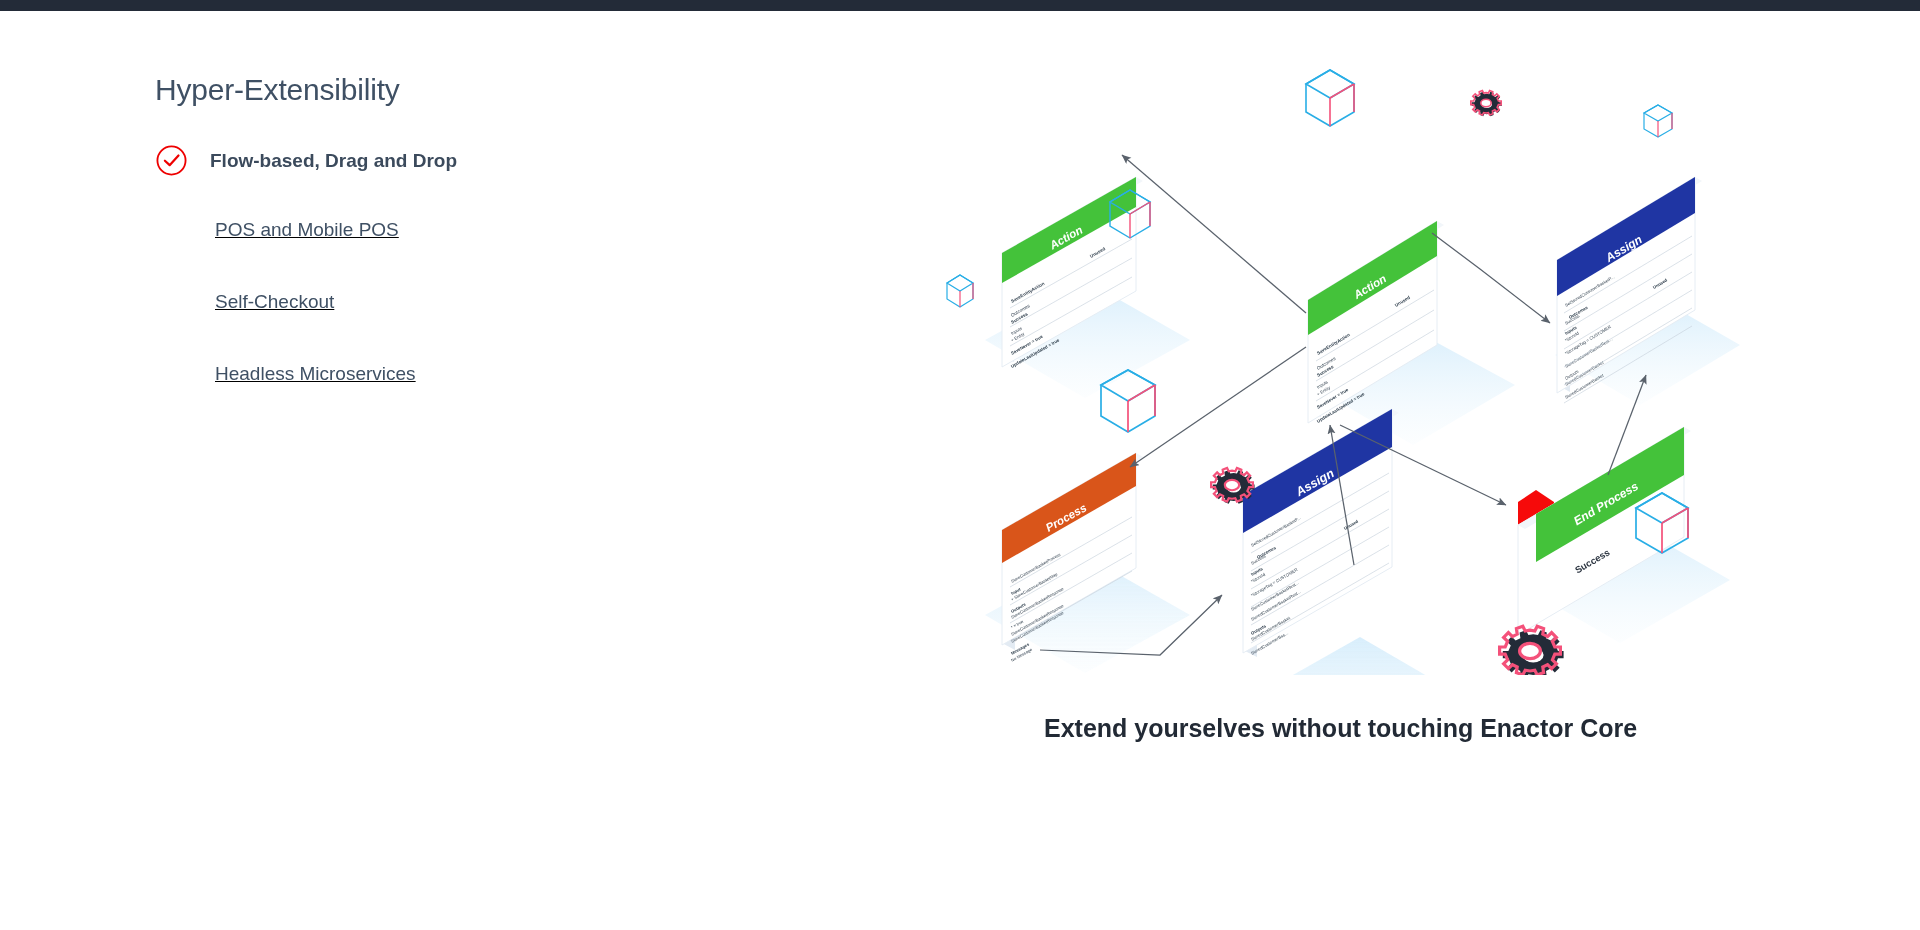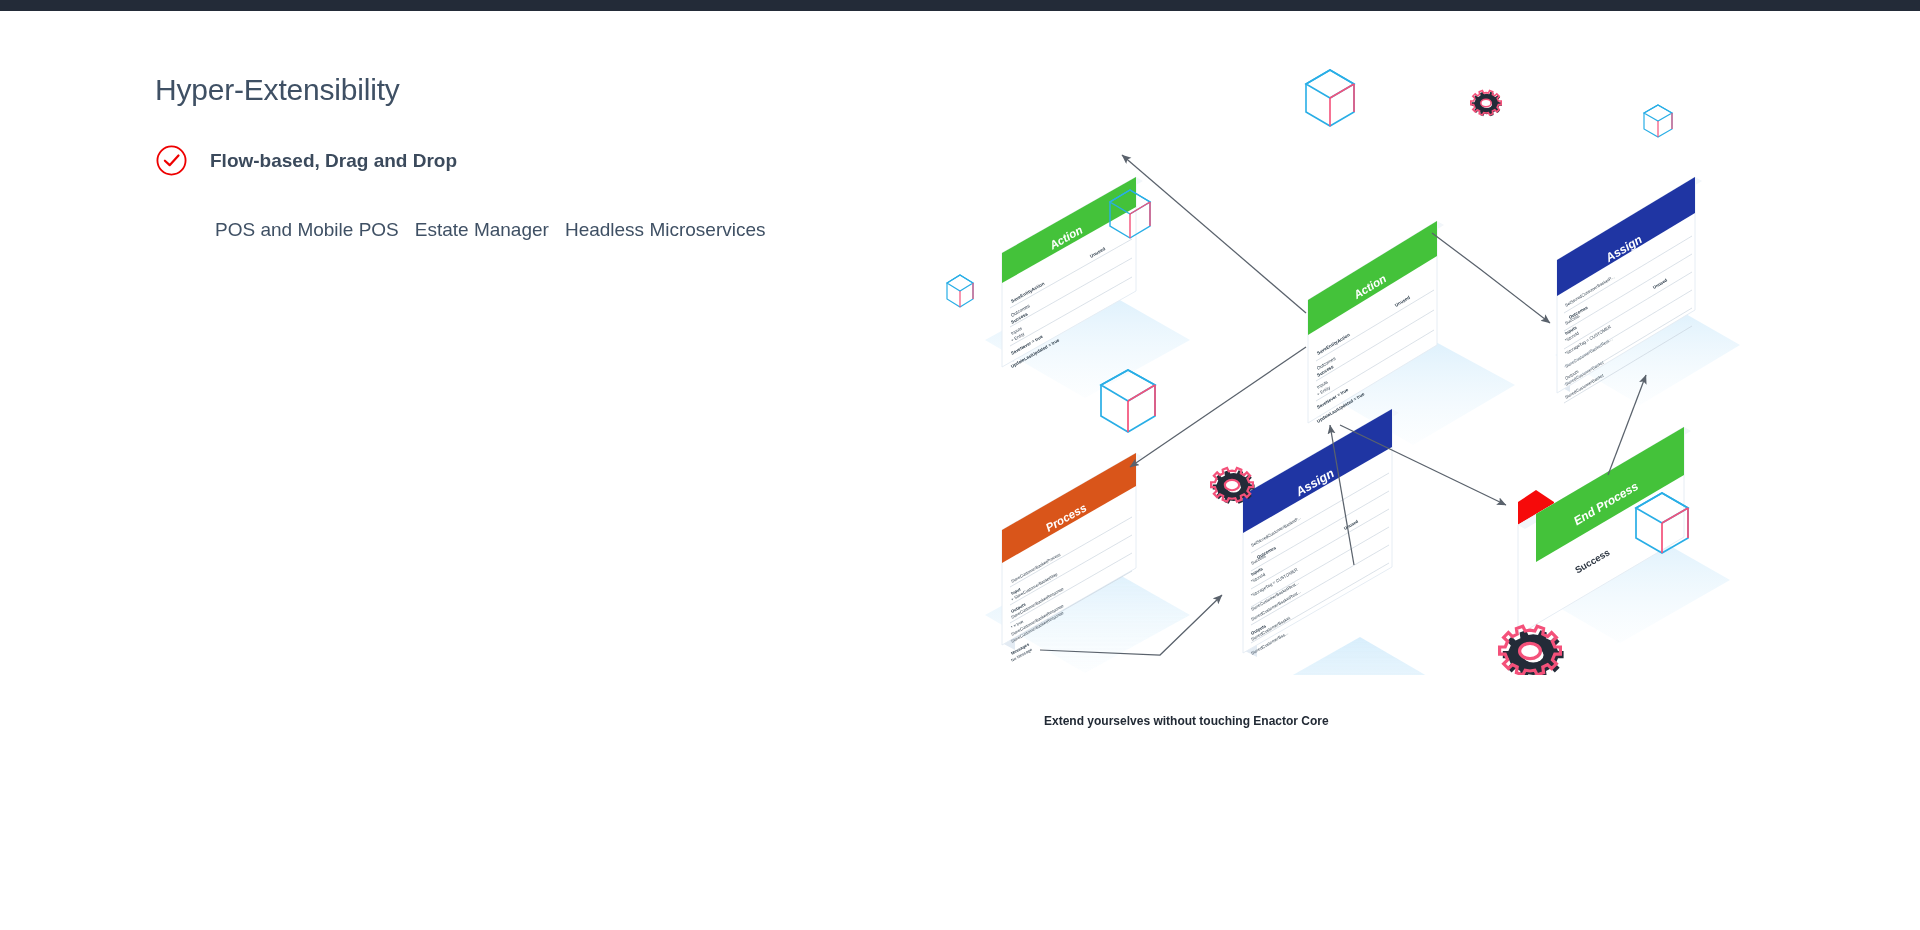--- a/index.html
+++ b/index.html
@@ -71,23 +71,24 @@
     font-weight: 700;
     color: #3b4a5c;
     line-height: 1.25;
     white-space: nowrap;
   }
 
   
   #product-list {
     margin-top: 42px;
     display: flex;
-    flex-direction: row;
-    gap: 16px;
+    flex-direction: column;
+    gap: 49px;
     padding-left: 60px;
+    text-decoration: underline;
   }
 
   .product-item {
     font-size: 19px;
     font-weight: 400;
     color: #3f5064;
     line-height: 1.2;
     white-space: nowrap;
   }
 
@@ -100,21 +101,21 @@
     height: 620px;
   }
 
   #iso-svg { display: block; width: 800px; height: 620px; }
 
   #caption {
     position: absolute;
     left: 1044px;
     top: 714px;
     width: 700px;
-    font-size: 12px;
+    font-size: 25px;
     font-weight: 700;
     color: #222a35;
     white-space: nowrap;
   }
 </style>
 </head>
 <body>
 
 <div id="slide">
 
@@ -133,21 +134,21 @@
         </svg>
         <span class="check-label">Flow-based, Drag and Drop</span>
       </div>
 
 
 
     </div>
 
     <div id="product-list">
       <div class="product-item">POS and Mobile POS</div>
-      <div class="product-item">Estate Manager</div>
+      <div class="product-item">Self-Checkout</div>
       <div class="product-item">Headless Microservices</div>
     </div>
 
   </div>
 
   <div id="illustration">
     <svg id="iso-svg" viewBox="0 0 800 620" xmlns="http://www.w3.org/2000/svg">
       <defs>
         <linearGradient id="glow" x1="0" y1="0" x2="0" y2="1">
           <stop offset="0%" stop-color="#cfeafb" stop-opacity="0.95"></stop>

